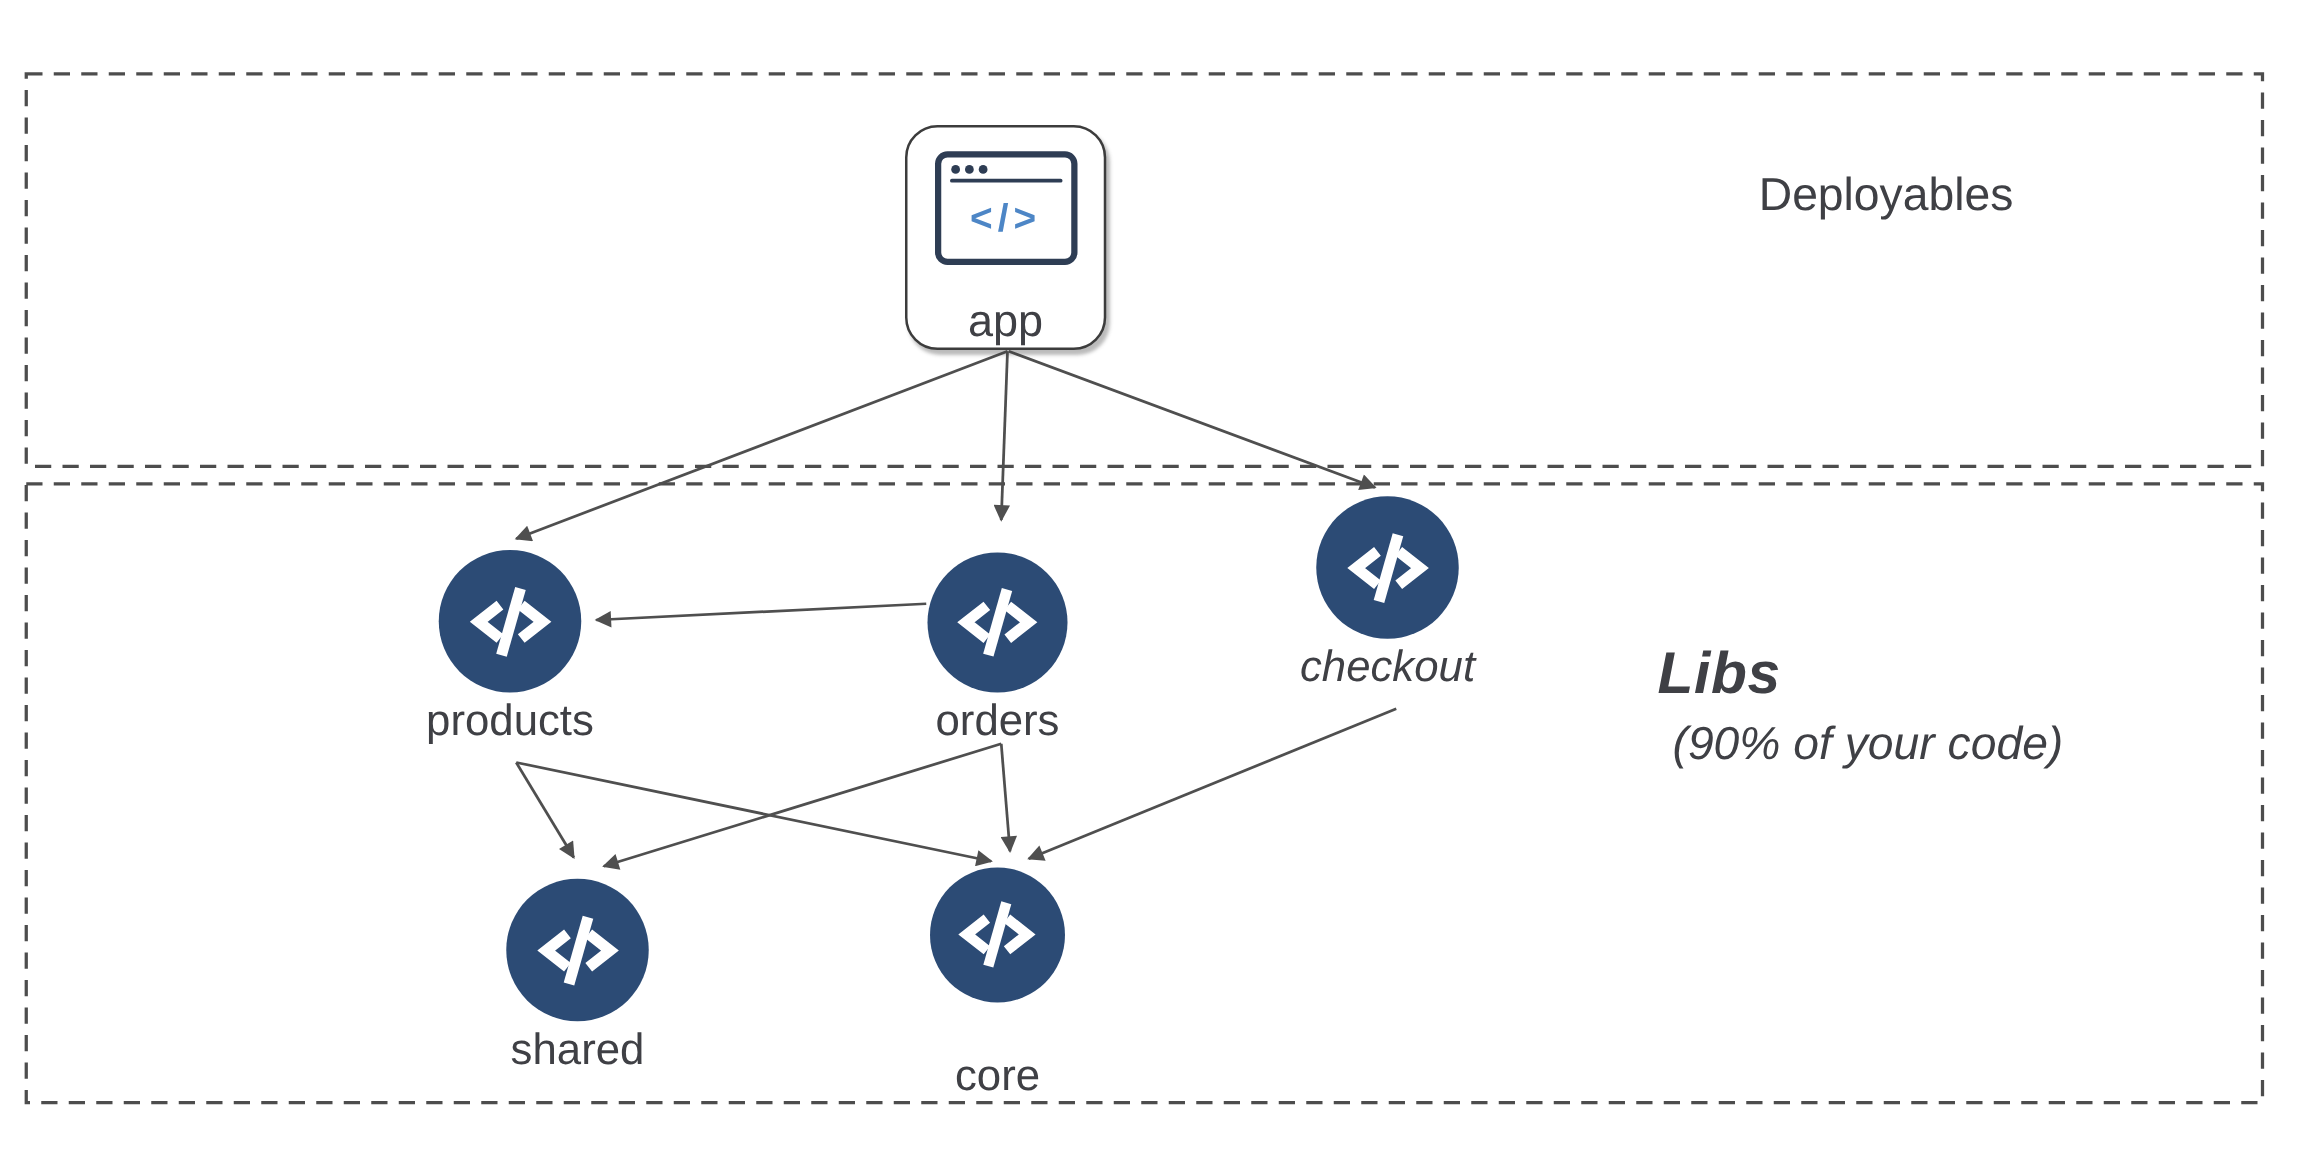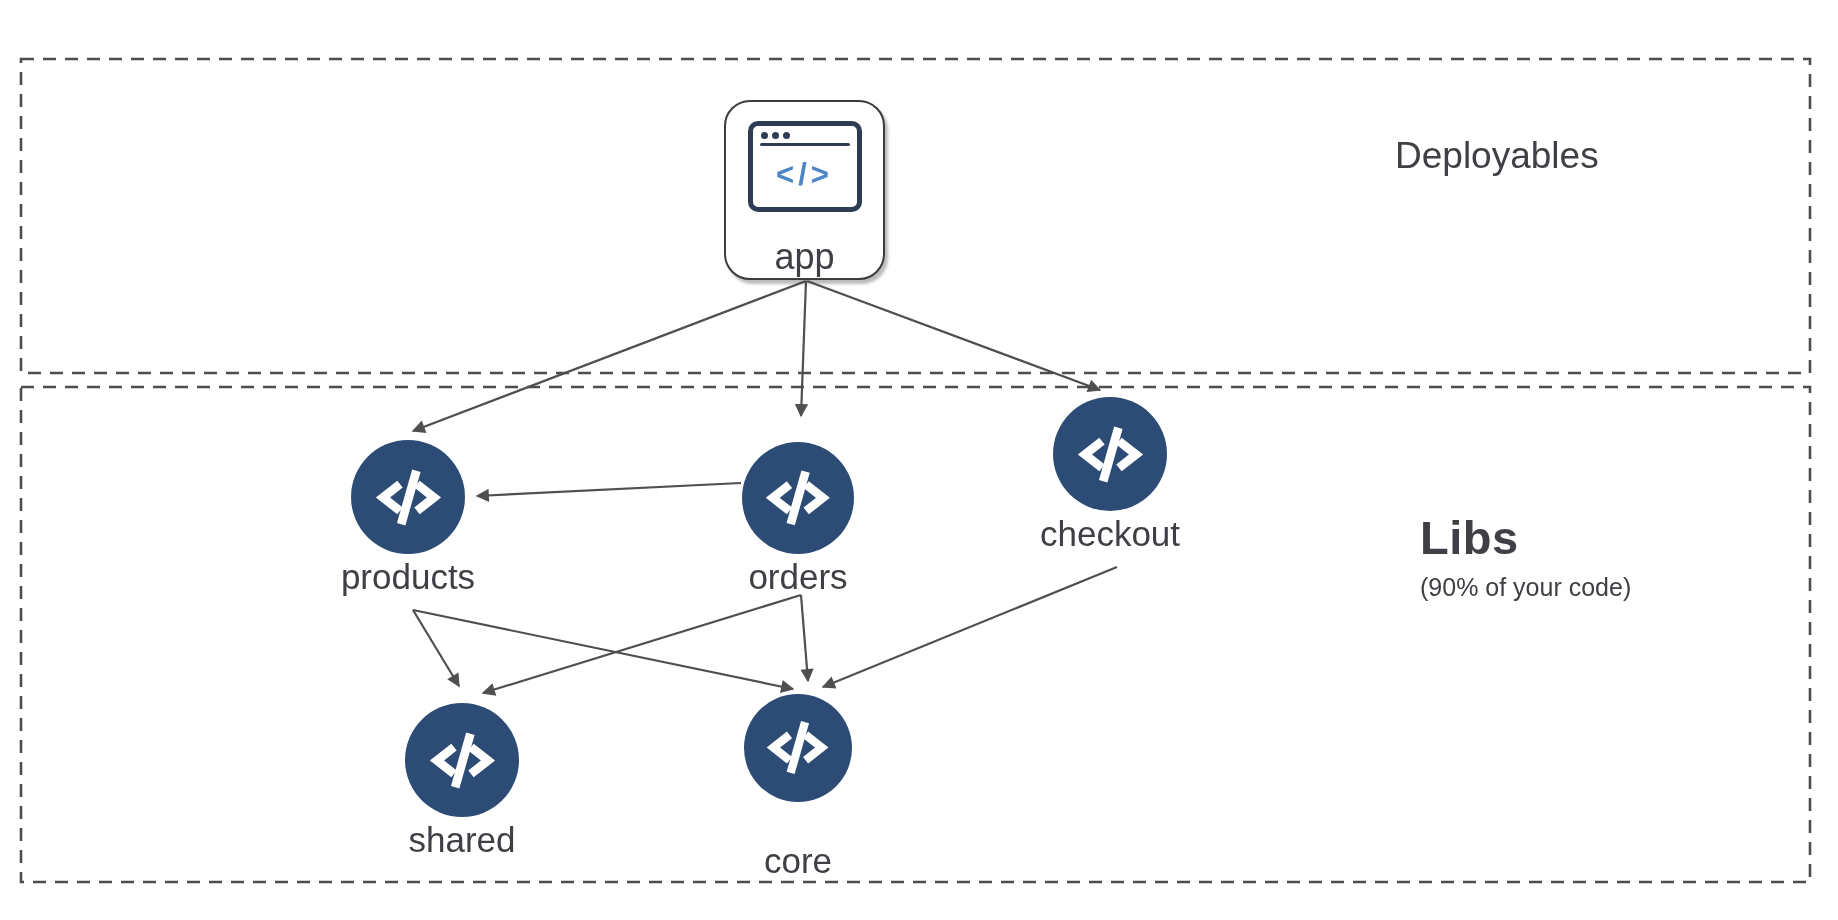--- a/index.html
+++ b/index.html
@@ -6,23 +6,23 @@
   html,body { margin:0; padding:0; background:#ffffff; }
   .canvas {
     position:relative; width:1838px; height:920px; background:#ffffff;
     font-family:"Liberation Sans","DejaVu Sans",sans-serif; overflow:hidden;
   }
   #diagram-svg { position:absolute; left:0; top:0; z-index:1; }
 
   
   .region-label { position:absolute; z-index:3; color:#3f4045; }
   .region-title { font-size:47px; font-weight:bold; line-height:1.15; letter-spacing:0.5px; }
-  .region-subtitle { line-height:1.3; margin-top:6px; }
+  .region-subtitle { line-height:1.3; margin-top:6px;margin-left:12px; }
   #label-apps .region-subtitle { font-size:37px; }
-  #label-libs .region-subtitle { font-size:25px;text-align:right; }
+  #label-libs .region-subtitle { font-size:37px;text-align:right; }
 
   
   .app-node {
     position:absolute; z-index:4; box-sizing:border-box;
     background:#ffffff; border:2px solid #3c3c3c; border-radius:26px;
     box-shadow:3px 4px 3px rgba(60,60,60,0.35);
     display:flex; flex-direction:column; align-items:center;
   }
   .browser-icon {
     box-sizing:border-box; width:114px; height:92px; margin-top:19px;
@@ -89,21 +89,21 @@
       <div class="lib-node" style="left: 718px; top: 442px; width: 160px;">
     <div class="lib-circle" style="width: 112px; height: 112px; background: rgb(44, 75, 117);">
       <svg viewBox="0 0 60 60" fill="none" stroke="#ffffff" stroke-width="7.2" stroke-linecap="butt" stroke-linejoin="miter">
         <polyline points="23,19 9,30 23,41"></polyline>
         <line x1="36.5" y1="8" x2="24" y2="52"></line>
         <polyline points="37,19 51,30 37,41"></polyline>
       </svg>
     </div>
     <div class="lib-label">orders</div>
   </div>
-      <div class="lib-node" style="left: 1030px; top: 397px; width: 160px;">
+      <div class="lib-node" style="left: 1030px; top: 397px; width: 160px; font-style: italic;">
     <div class="lib-circle" style="width: 114px; height: 114px; background: rgb(44, 75, 117);">
       <svg viewBox="0 0 60 60" fill="none" stroke="#ffffff" stroke-width="7.2" stroke-linecap="butt" stroke-linejoin="miter">
         <polyline points="23,19 9,30 23,41"></polyline>
         <line x1="36.5" y1="8" x2="24" y2="52"></line>
         <polyline points="37,19 51,30 37,41"></polyline>
       </svg>
     </div>
     <div class="lib-label">checkout</div>
   </div>
       <div class="lib-node" style="left: 382px; top: 703px; width: 160px;">
@@ -137,18 +137,18 @@
       </div>
       <div class="browser-bar"></div>
       <div class="browser-code">&lt;/&gt;</div>
     </div>
     <div class="app-label">app</div>
   </div>
 
   <div class="region-label" id="label-apps" style="left: 1395px; top: 126px;">
     <div class="region-subtitle">Deployables</div>
   </div>
-  <div class="region-label" id="label-libs" style="left: 1420px; top: 511px;">
+  <div class="region-label" id="label-libs" style="left: 1326px; top: 511px; font-style: italic;">
     <div class="region-title">Libs</div>
     <div class="region-subtitle">(90% of your code)</div>
   </div>
 
 </div>
 
 </body></html>

